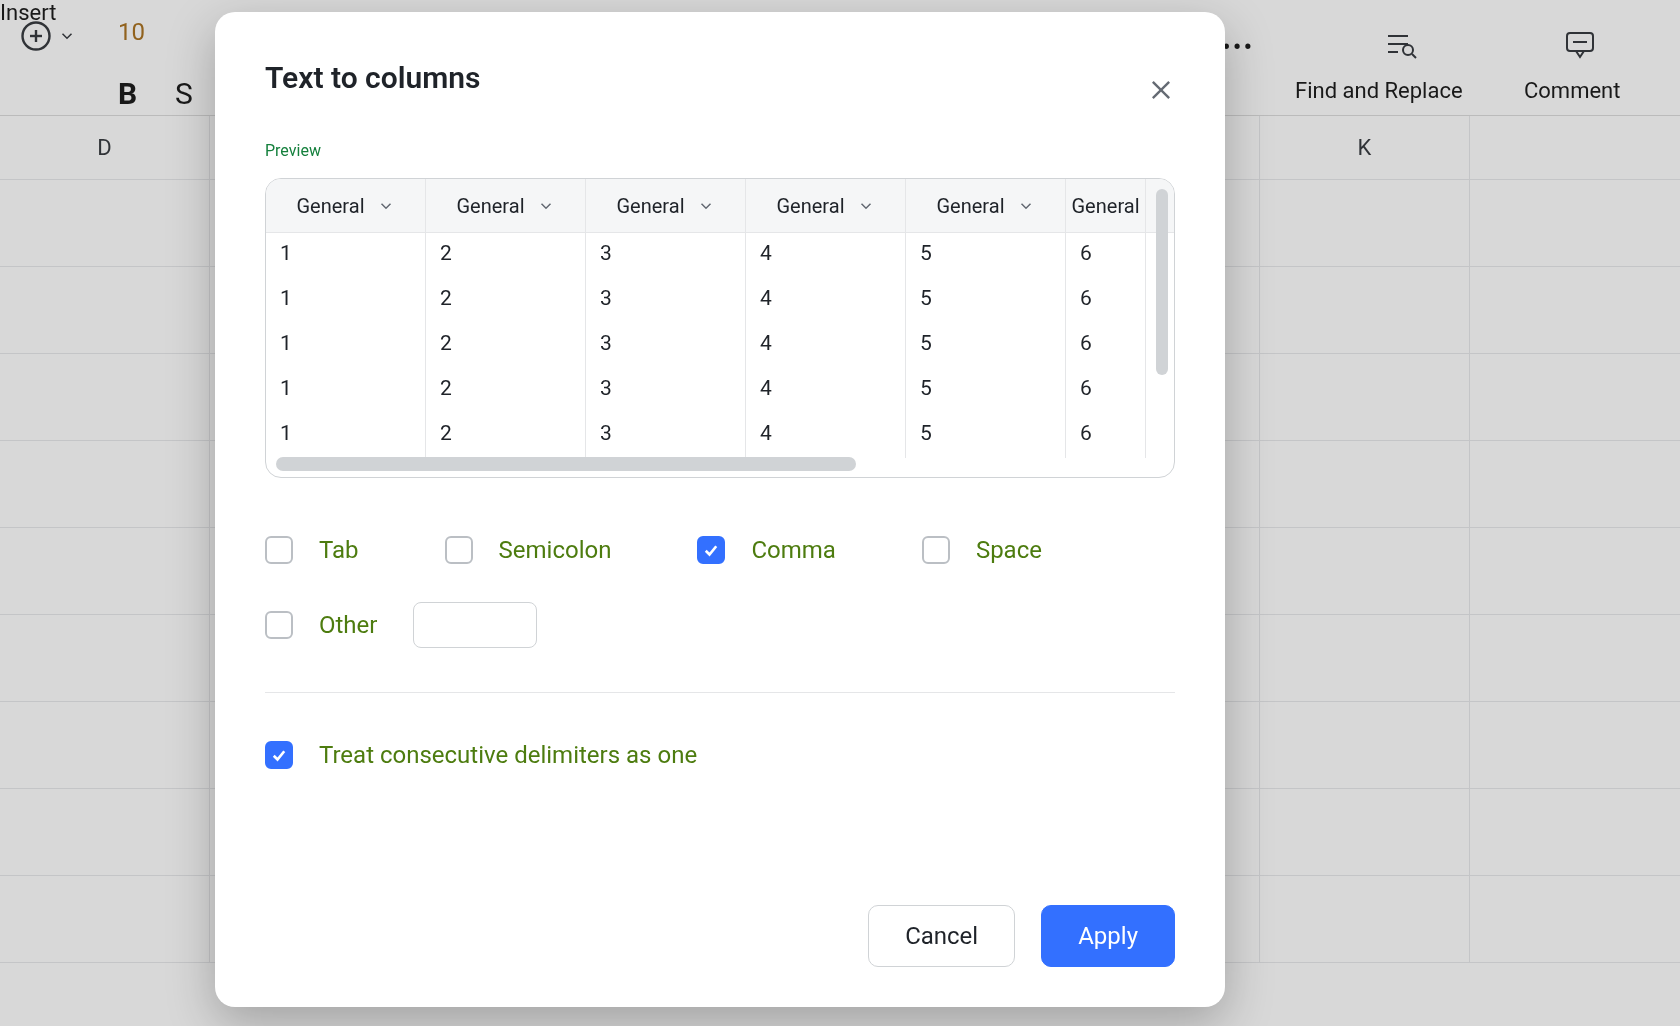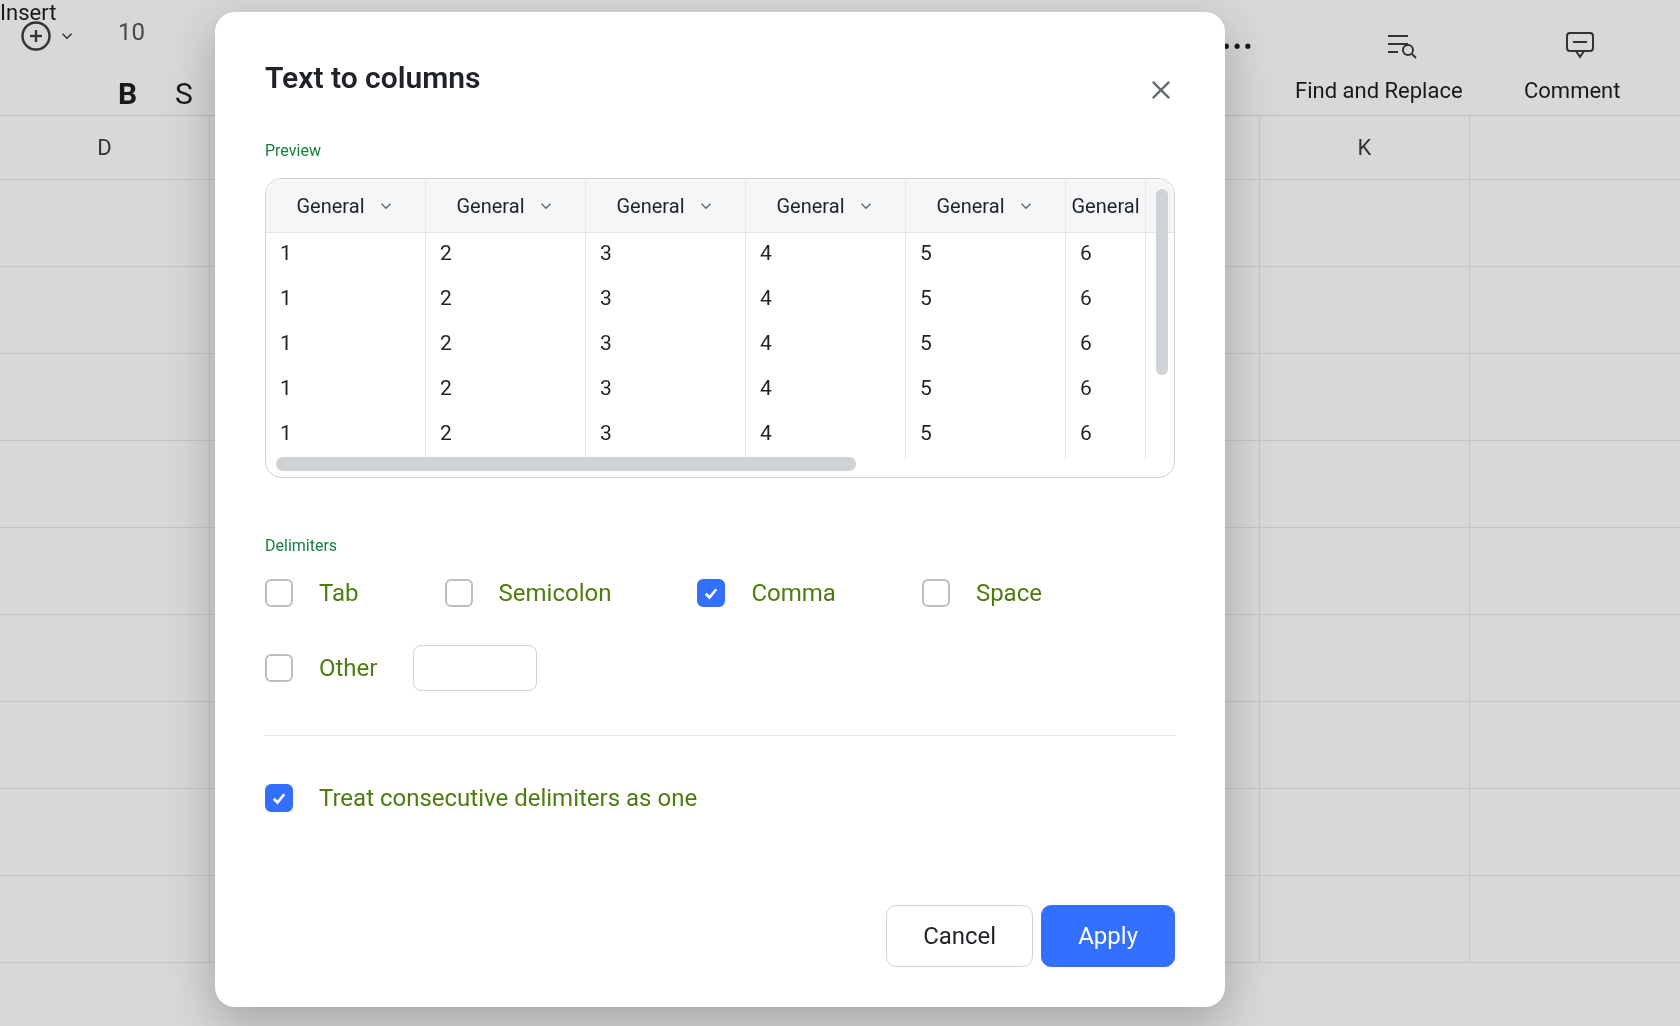--- a/index.html
+++ b/index.html
@@ -1,20 +1,20 @@
 <!DOCTYPE html>
 <html><head>
 <meta charset="utf-8">
 <style>
   * { box-sizing: border-box; margin: 0; padding: 0; font-family: -apple-system, BlinkMacSystemFont, "Segoe UI", Roboto, Helvetica, Arial, sans-serif; }
   html, body { width: 1680px; height: 1026px; overflow: hidden; background: #fff; }
 
   
   .toolbar { position: absolute; left: 0; top: 0; width: 1680px; height: 116px; background: #fff; border-bottom: 1px solid #d9d9d9; }
-  .toolbar .font-size { position: absolute; left: 118px; top: 18px; font-size: 24px; color: #404040; }
+  .toolbar .font-size { position: absolute; left: 118px; top: 18px; font-size: 24px; color: #a16207; }
   .insert { left: 20px; top: 78px; font-size: 22px; }
   .insert-btn { position: absolute; left: 18px; top: 18px; display: flex; align-items: center; gap: 4px; }
   .more { position: absolute; left: 1014px; top: 78px; font-size: 22px; }
   .more-icon { position: absolute; left: 1222px; top: 32px; font-size: 26px; letter-spacing: 2px; }
   .find-replace { position: absolute; left: 1295px; top: 78px; font-size: 22px; }
   .find-replace-icon { position: absolute; left: 1384px; top: 30px; }
   .comment { position: absolute; left: 1524px; top: 78px; font-size: 22px; }
   .comment-icon { position: absolute; left: 1564px; top: 30px; }
   .bold { position: absolute; left: 118px; top: 76px; font-size: 30px; font-weight: 700; }
   .strike { position: absolute; left: 175px; top: 76px; font-size: 30px; }
@@ -51,21 +51,21 @@
   .delim-row.second { margin-top: 38px; gap: 36px; }
   .chk { display: flex; align-items: center; gap: 26px; cursor: pointer; }
   .chk .box { width: 28px; height: 28px; border: 2px solid #bbbfc4; border-radius: 6px; display: flex; align-items: center; justify-content: center; background: #fff; }
   .chk.checked .box { background: #3370ff; border-color: #3370ff; }
   .chk .lbl { font-size: 24px; color: #4d7c0f; }
   .other-input { width: 124px; height: 46px; border: 1.5px solid #d0d3d6; border-radius: 8px; padding: 0 10px; font-size: 20px; }
 
   .divider { height: 1px; background: #e5e6e8; margin-top: 44px; }
   .treat-row { margin-top: 48px; }
 
-  .footer { position: absolute; right: 50px; bottom: 40px; display: flex; gap: 8px; justify-content: center; }
+  .footer { position: absolute; right: 50px; bottom: 40px; display: flex; gap: 26px; justify-content: center; }
   .btn { height: 62px; padding: 0 36px; border-radius: 10px; font-size: 24px; display: flex; align-items: center; justify-content: center; cursor: pointer; }
   .btn.cancel { background: #fff; border: 1.5px solid #d0d3d6; color: #1f2329; }
   .btn.apply { background: #3370ff; border: 1.5px solid #3370ff; color: #fff; }
 
   svg { display: block; }
 </style>
 </head>
 <body>
 
 <div class="toolbar">
@@ -289,21 +289,20 @@
           <div class="pcell">4</div>
           <div class="pcell">5</div>
           <div class="pcell" style="width: 80px; flex: 0 0 80px;">6</div>
         </div>
       </div>
     <div class="preview-vscroll"></div>
     <div class="preview-hscroll"></div>
   </div>
 
   <div class="delimiters">
-    <div class="section-label" style="margin-top:0">Delimiters</div>
     <div class="delim-row">
       <label class="chk">
           <span class="box"></span>
           <span class="lbl">Tab</span>
         </label>
       <label class="chk">
           <span class="box"></span>
           <span class="lbl">Semicolon</span>
         </label>
       <label class="chk checked">

